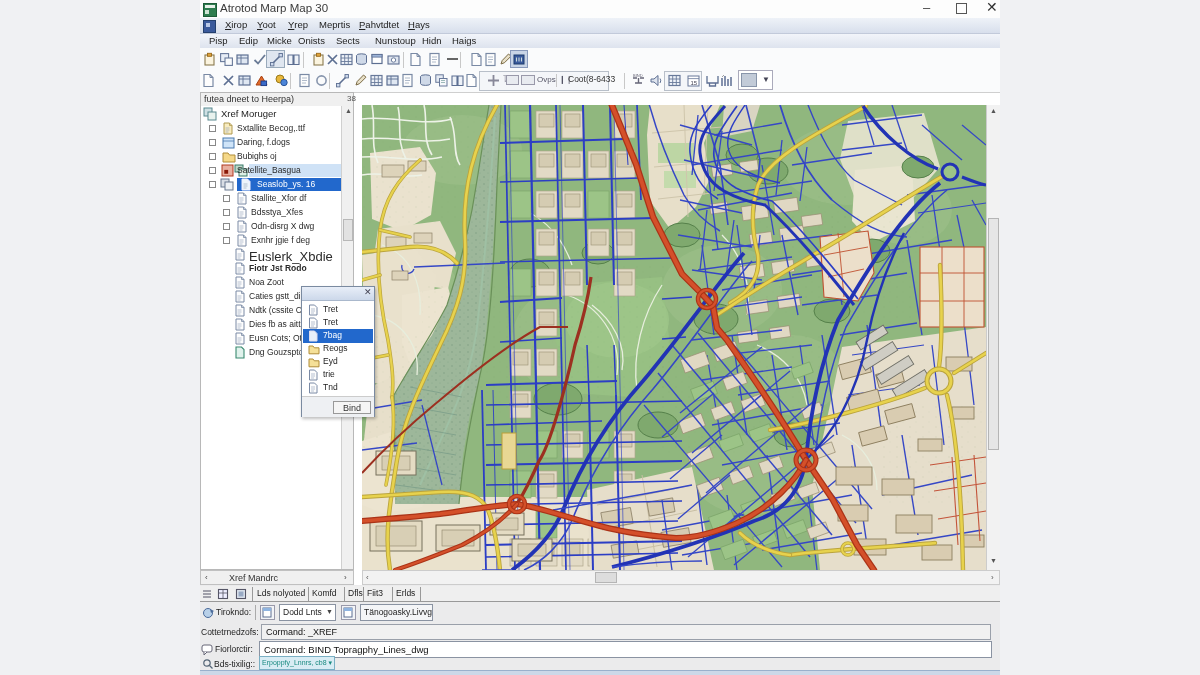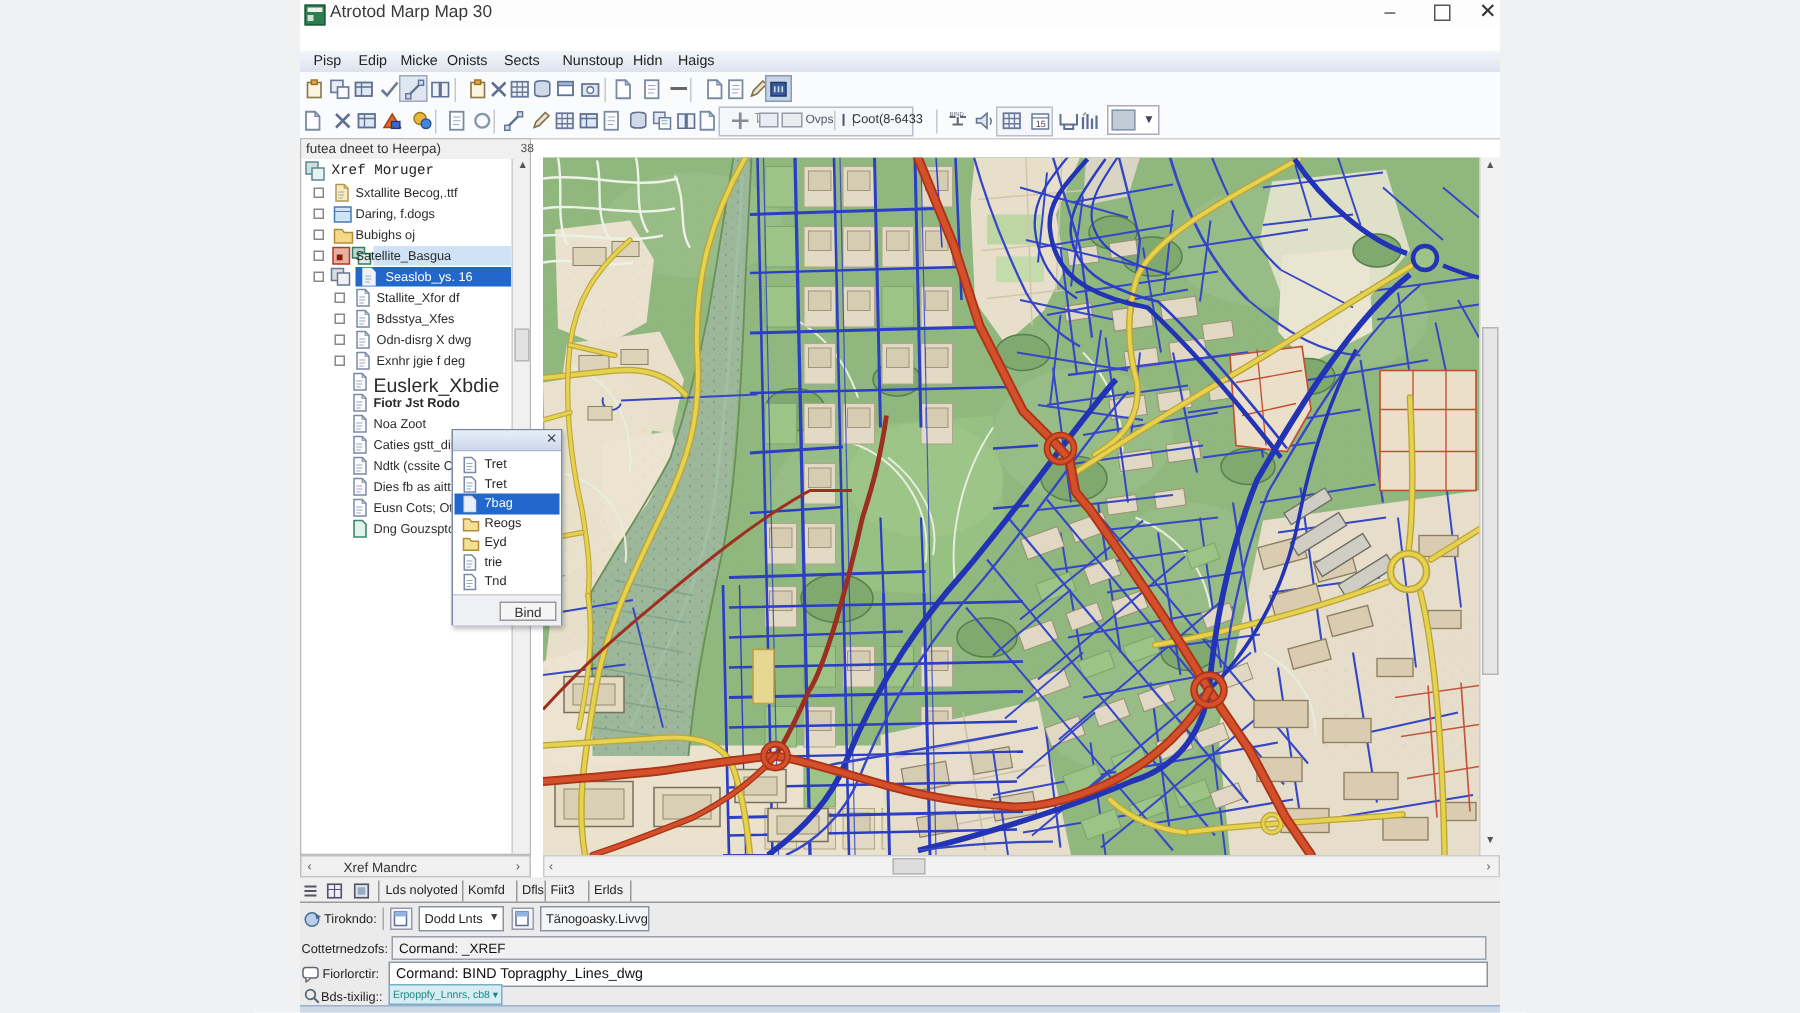--- a/index.html
+++ b/index.html
@@ -16,20 +16,31 @@
   <div class="abs" style="left:0;top:0;width:800px;height:18px;background:#fdfdfd;"></div>
   <div class="abs" style="left:3px;top:3px;width:12px;height:12px;background:#2e7d4f;border:1px solid #1d5c38;">
      <div class="abs" style="left:1px;top:1px;width:10px;height:3px;background:#e8f2ea;"></div>
      <div class="abs" style="left:1px;top:6px;width:4px;height:4px;background:#cfe4d4;"></div>
   </div>
   <div class="txt" style="left:20px;top:2px;font-size:11.5px;color:#3a3a3a;">Atrotod Marp Map 30</div>
   <div class="txt" style="left:723px;top:0px;font-size:13px;color:#444;">–</div>
   <div class="abs" style="left:756px;top:3px;width:9px;height:9px;border:1.3px solid #555;"></div>
   <div class="txt" style="left:786px;top:-1px;font-size:14px;color:#333;">✕</div>
 
+  <div class="abs" style="left:0;top:18px;width:800px;height:15px;background:linear-gradient(#eef2f8,#d8dfec);border-bottom:1px solid #c2cada;">
+    <div class="abs" style="left:3px;top:2px;width:11px;height:11px;background:#3a5a9c;border:1px solid #24406e;">
+        <div class="abs" style="left:2px;top:2px;width:4px;height:4px;background:#b8c8e8;"></div>
+      </div>
+    <div class="txt" style="left:25px;top:1px;font-size:9.5px;color:#222;"><u>X</u>irop</div>
+    <div class="txt" style="left:57px;top:1px;font-size:9.5px;color:#222;"><u>Y</u>oot</div>
+    <div class="txt" style="left:88px;top:1px;font-size:9.5px;color:#222;"><u>Y</u>rep</div>
+    <div class="txt" style="left:119px;top:1px;font-size:9.5px;color:#222;">Meprtis</div>
+    <div class="txt" style="left:159px;top:1px;font-size:9.5px;color:#222;"><u>P</u>ahvtdtet</div>
+    <div class="txt" style="left:208px;top:1px;font-size:9.5px;color:#222;"><u>H</u>ays</div>
+  </div>
 
   <div class="abs" style="left:0;top:34px;width:800px;height:14px;background:linear-gradient(#f2f5fa,#dde3ee);border-bottom:1px solid #c6cdd9;">
     <div class="txt" style="left:9px;top:1px;font-size:9.5px;color:#222;">Pisp</div>
     <div class="txt" style="left:39px;top:1px;font-size:9.5px;color:#222;">Edip</div>
     <div class="txt" style="left:67px;top:1px;font-size:9.5px;color:#222;">Micke</div>
     <div class="txt" style="left:98px;top:1px;font-size:9.5px;color:#222;">Onists</div>
     <div class="txt" style="left:136px;top:1px;font-size:9.5px;color:#222;">Sects</div>
     <div class="txt" style="left:175px;top:1px;font-size:9.5px;color:#222;">Nunstoup</div>
     <div class="txt" style="left:222px;top:1px;font-size:9.5px;color:#222;">Hidn</div>
     <div class="txt" style="left:252px;top:1px;font-size:9.5px;color:#222;">Haigs</div>
@@ -220,21 +231,21 @@
   <div class="abs" style="left:0;top:92px;width:154px;height:478px;background:#fff;border:1px solid #b8b8b8;box-sizing:border-box;">
     <div class="abs" style="left:0;top:0;width:152px;height:13px;background:#f0f0f0;border-bottom:1px solid #c0c0c0;">
       <div class="txt" style="left:3px;top:1px;font-size:9px;color:#333;">futea dneet to Heerpa)</div>
       <div class="txt" style="left:146px;top:1px;font-size:8px;color:#555;">38</div>
     </div>
     <div id="tree" class="abs" style="left:0;top:13px;width:140px;height:463px;background:#fff;overflow:hidden;">
       <svg class="abs" style="left:2px;top:1px" width="15" height="14">
           <rect x="1" y="1" width="8" height="8" fill="#cfe0e4" stroke="#5a8a90" stroke-width="1"></rect>
           <rect x="5" y="5" width="8" height="8" fill="#e8f2ee" stroke="#5a8a90" stroke-width="1"></rect>
         </svg>
-      <div class="txt" style="left:20px;top:2px;font-size:9.5px;color:#222;font-family:Liberation Mono, monospace;">Xref Moruger</div>
+      <div class="txt" style="left:20px;top:2px;font-size:9.5px;color:#222;">Xref Moruger</div>
       <div class="abs" style="left:8px;top:19px;width:7px;height:7px;border:1px solid #888;background:#fff;box-sizing:border-box;"></div>
       <svg class="abs" style="left:21px;top:16px" width="12" height="13">
           <path d="M2 1 h5.5 l2.5 2.5 V12 H2 z" fill="#f8ecc0" stroke="#b09a50" stroke-width="1"></path>
           <path d="M7.5 1 v2.5 h2.5" fill="none" stroke="#b09a50" stroke-width="0.8"></path>
           <path d="M3.5 6h4M3.5 8h4M3.5 10h3" stroke="#9aa8bd" stroke-width="0.7"></path>
         </svg>
       <div class="txt" style="left:36px;top:17px;font-size:8.5px;color:#2a2a2a;">Sxtallite Becog,.ttf</div>
       <div class="abs" style="left:8px;top:33px;width:7px;height:7px;border:1px solid #888;background:#fff;box-sizing:border-box;"></div>
       <svg class="abs" style="left:21px;top:30px" width="13" height="13">
           <rect x="1" y="2" width="11" height="10" fill="#cfe4f8" stroke="#4a7ab0" stroke-width="1"></rect>

